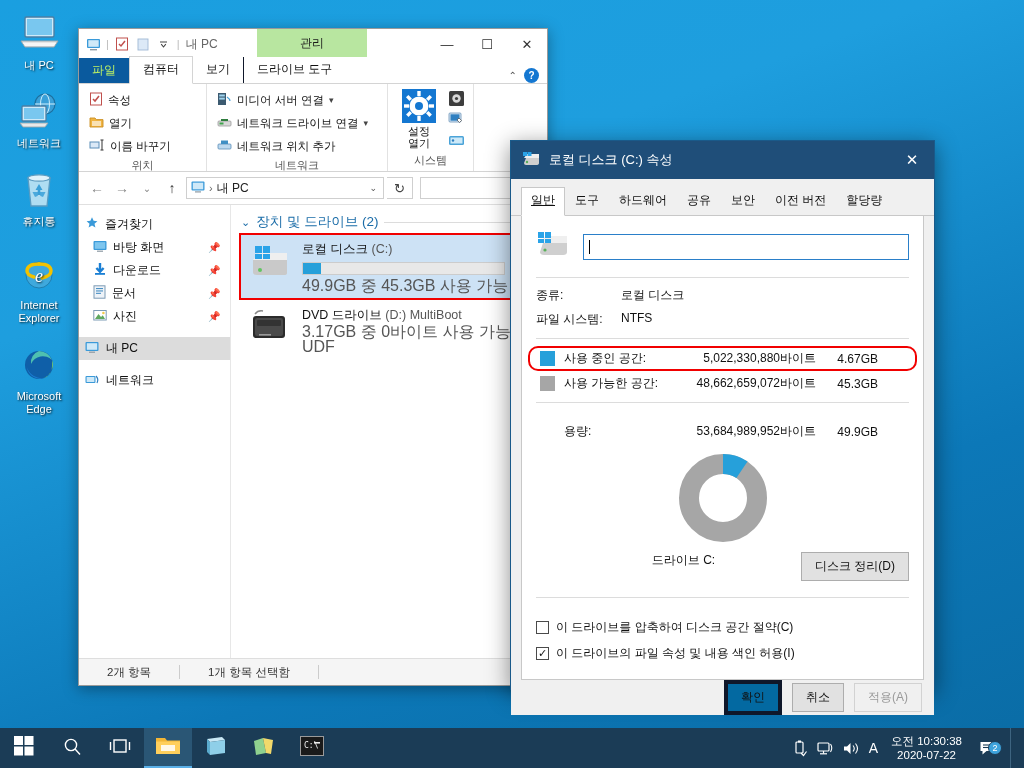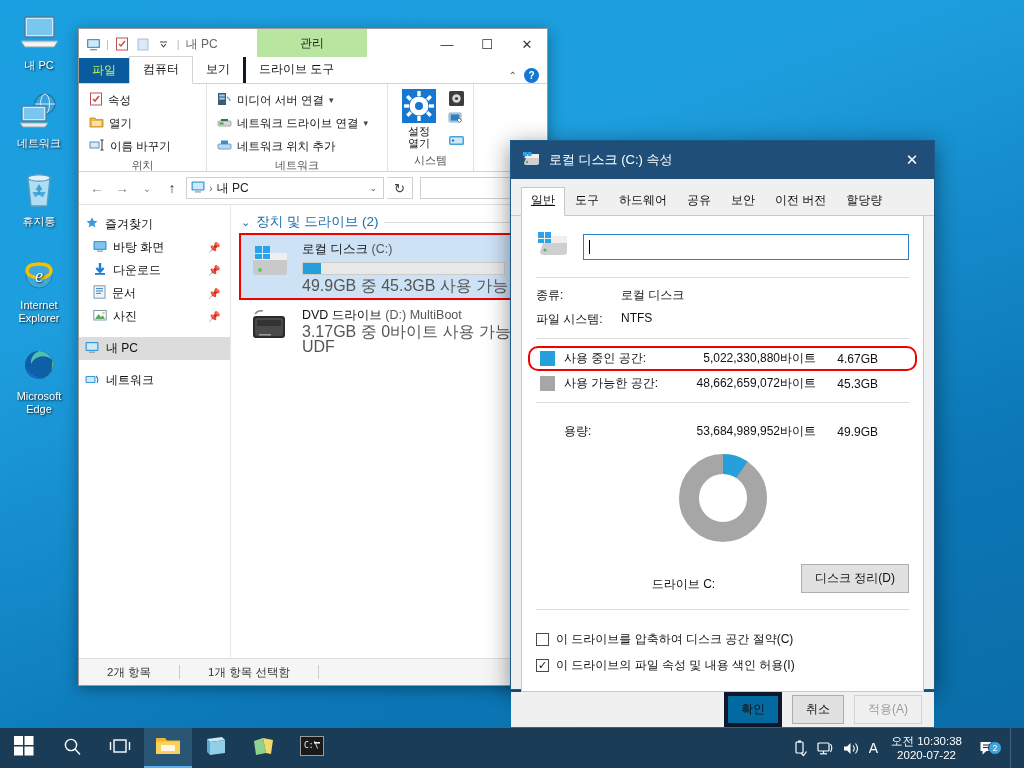--- a/index.html
+++ b/index.html
@@ -139,21 +139,21 @@
   .space-row { display:flex; align-items:center; margin-bottom:5px; padding:2px 4px; }
   .space-row.hl { outline:2px solid #f10000; margin:0 -6px 4px; padding:2px 10px;border-radius:8px; }
   .sw { width:15px; height:15px; margin-right:9px; flex:0 0 15px; }
   .sw.used { background:#26a0da; }
   .sw.free { background:#a6a6a6; }
   .sp-k { width:112px; color:#111; }
   .sp-bytes { width:140px; text-align:right; color:#111; }
   .sp-gb { width:62px; text-align:right; color:#111; }
   .cap-row { display:flex; align-items:center; margin:9px 0 4px; padding:2px 4px;}
   .donut-wrap { display:flex; flex-direction:column; align-items:center; margin-top:4px; position:relative;}
-  .donut-cap { display:flex; align-items:flex-end; width:100%; margin-top:18px; }
+  .donut-cap { display:flex; width:100%; margin-top:6px; }
   .donut-label { flex:1; text-align:center; font-size:12px; color:#111; padding-left:30px;}
   .btn {
     border:1px solid #adadad; background:#e1e1e1; font-size:12px; padding:5px 13px;
     font-family:inherit; color:#111; cursor:default;
   }
   .btn.def { border:4px solid #0f172a; background:#0369a1; }
   .btn.dis { color:#9a9a9a; background:#f0f0f0; border-color:#d2d2d2; }
   .chk-row { display:flex; align-items:center; gap:7px; margin-bottom:9px; font-size:12px; color:#111;}
   .chk { width:13px; height:13px; border:1px solid #4a4a4a; background:#fff;
          display:flex; align-items:center; justify-content:center; font-size:11px; color:#111; flex:0 0 13px;}
@@ -285,21 +285,21 @@
       <div class="win-btn">—</div>
       <div class="win-btn">☐</div>
       <div class="win-btn close">✕</div>
     </div>
   </div>
 
   <div class="ex-tabs">
     <div class="ex-tab file">파일</div>
     <div class="ex-tab active">컴퓨터</div>
     <div class="ex-tab">보기</div>
-    <div class="ex-tab" style="border-left:3px solid #0f172a;">드라이브 도구</div>
+    <div class="ex-tab" style="border-left:1px solid #0f172a;">드라이브 도구</div>
     <div class="tab-right">
       <span style="color:#555;font-size:10px;">⌃</span>
       <span class="help-circ">?</span>
     </div>
   </div>
 
   <div class="ribbon">
 
     <div class="rib-group" style="width:128px;">
       <div class="rib-items">

